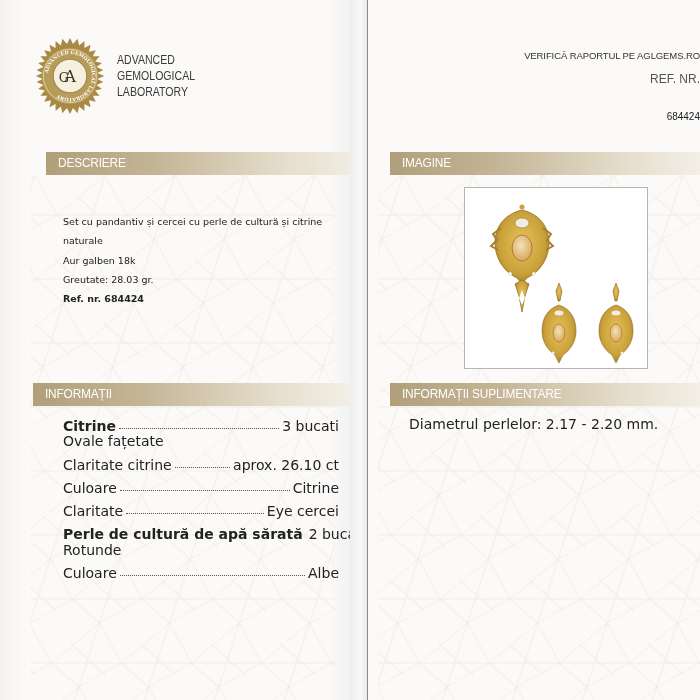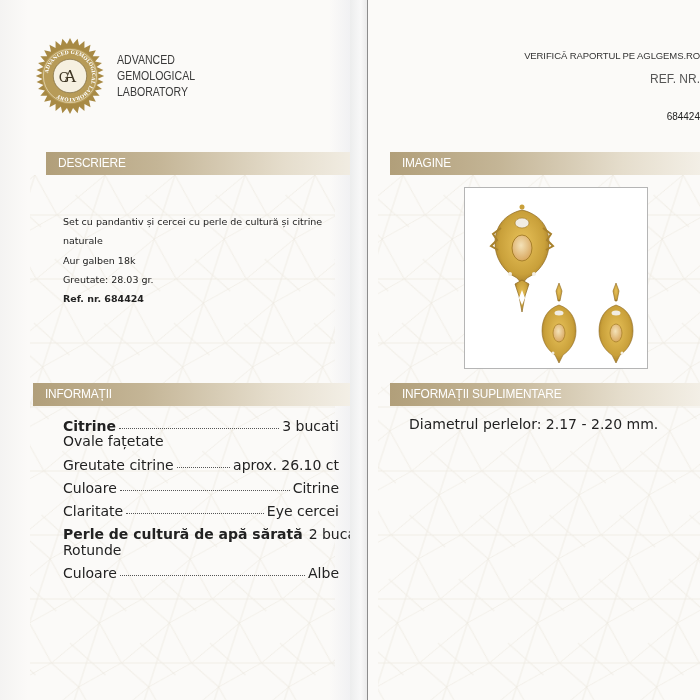--- a/index.html
+++ b/index.html
@@ -91,21 +91,21 @@
   <div class="info">
     <div class="row">
       <span class="lbl b">Citrine</span>
       <span class="dots"></span>
       <span class="val">3 bucati</span>
     </div>
     <div class="row">
       <span class="lbl">Ovale fațetate</span>
     </div>
     <div class="row">
-      <span class="lbl">Greutate citrine</span>
+      <span class="lbl">Claritate citrine</span>
       <span class="dots"></span>
       <span class="val">aprox. 26.10 ct</span>
     </div>
     <div class="row">
       <span class="lbl">Culoare</span>
       <span class="dots"></span>
       <span class="val">Citrine</span>
     </div>
     <div class="row">
       <span class="lbl">Claritate</span>

